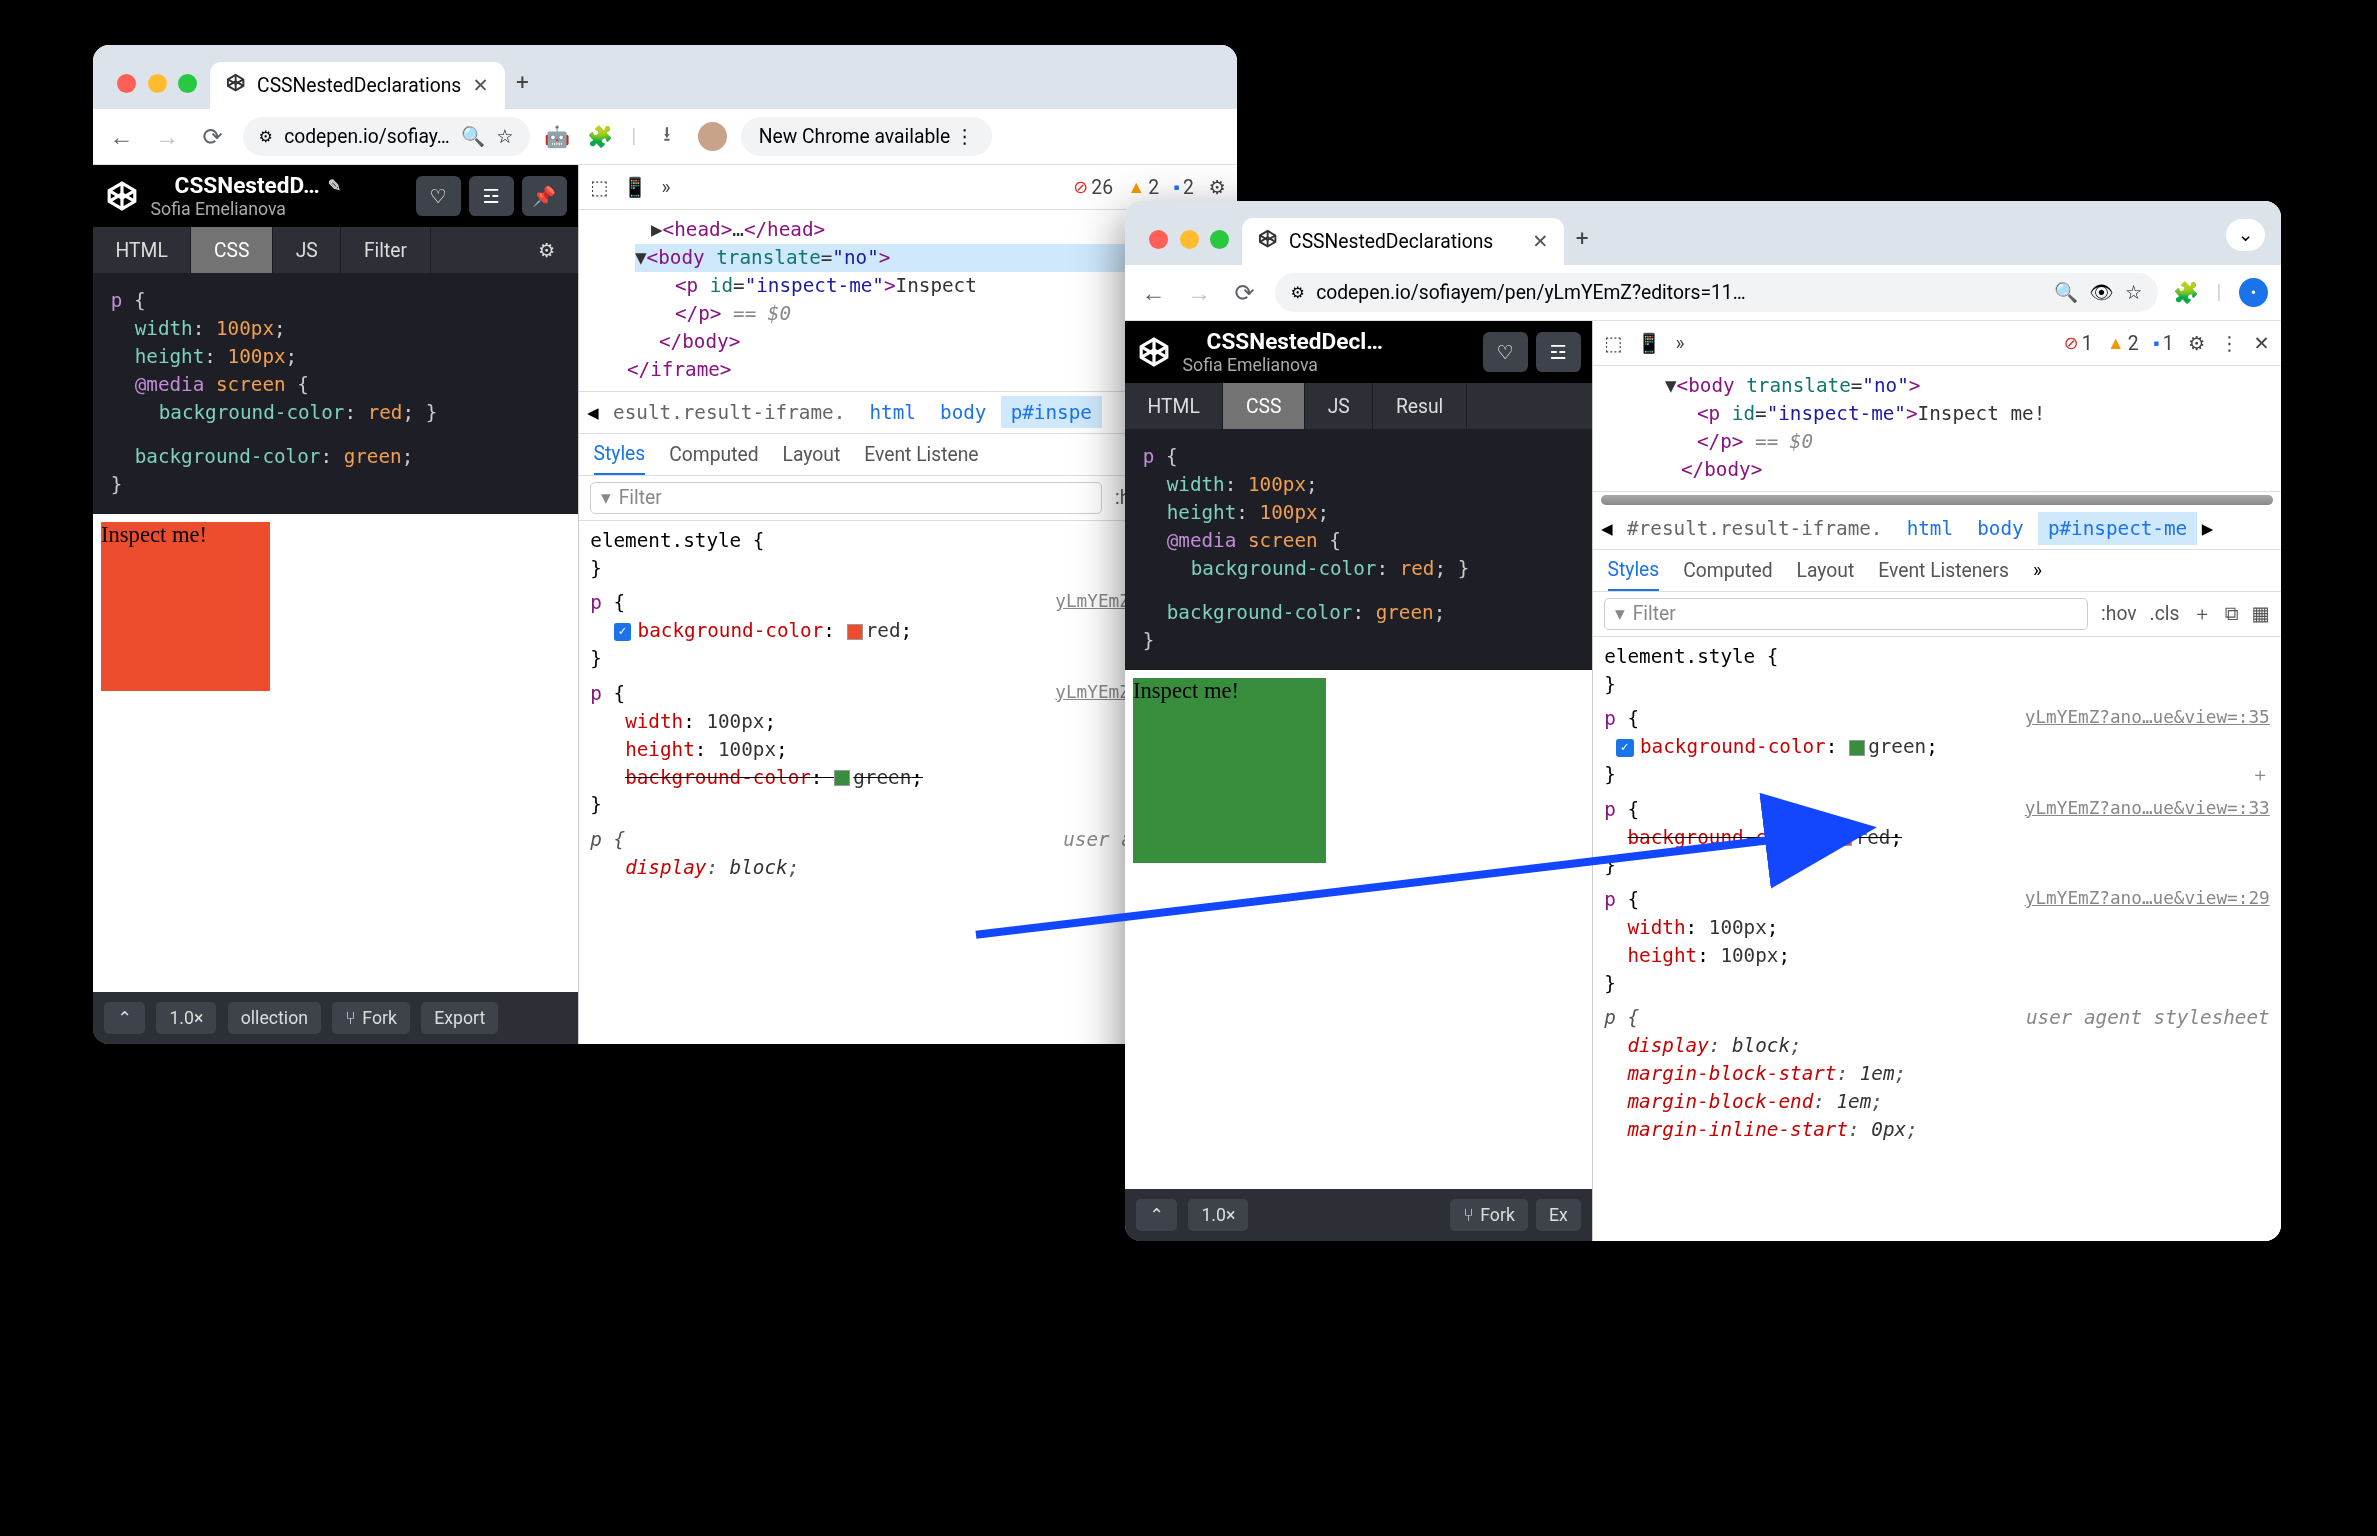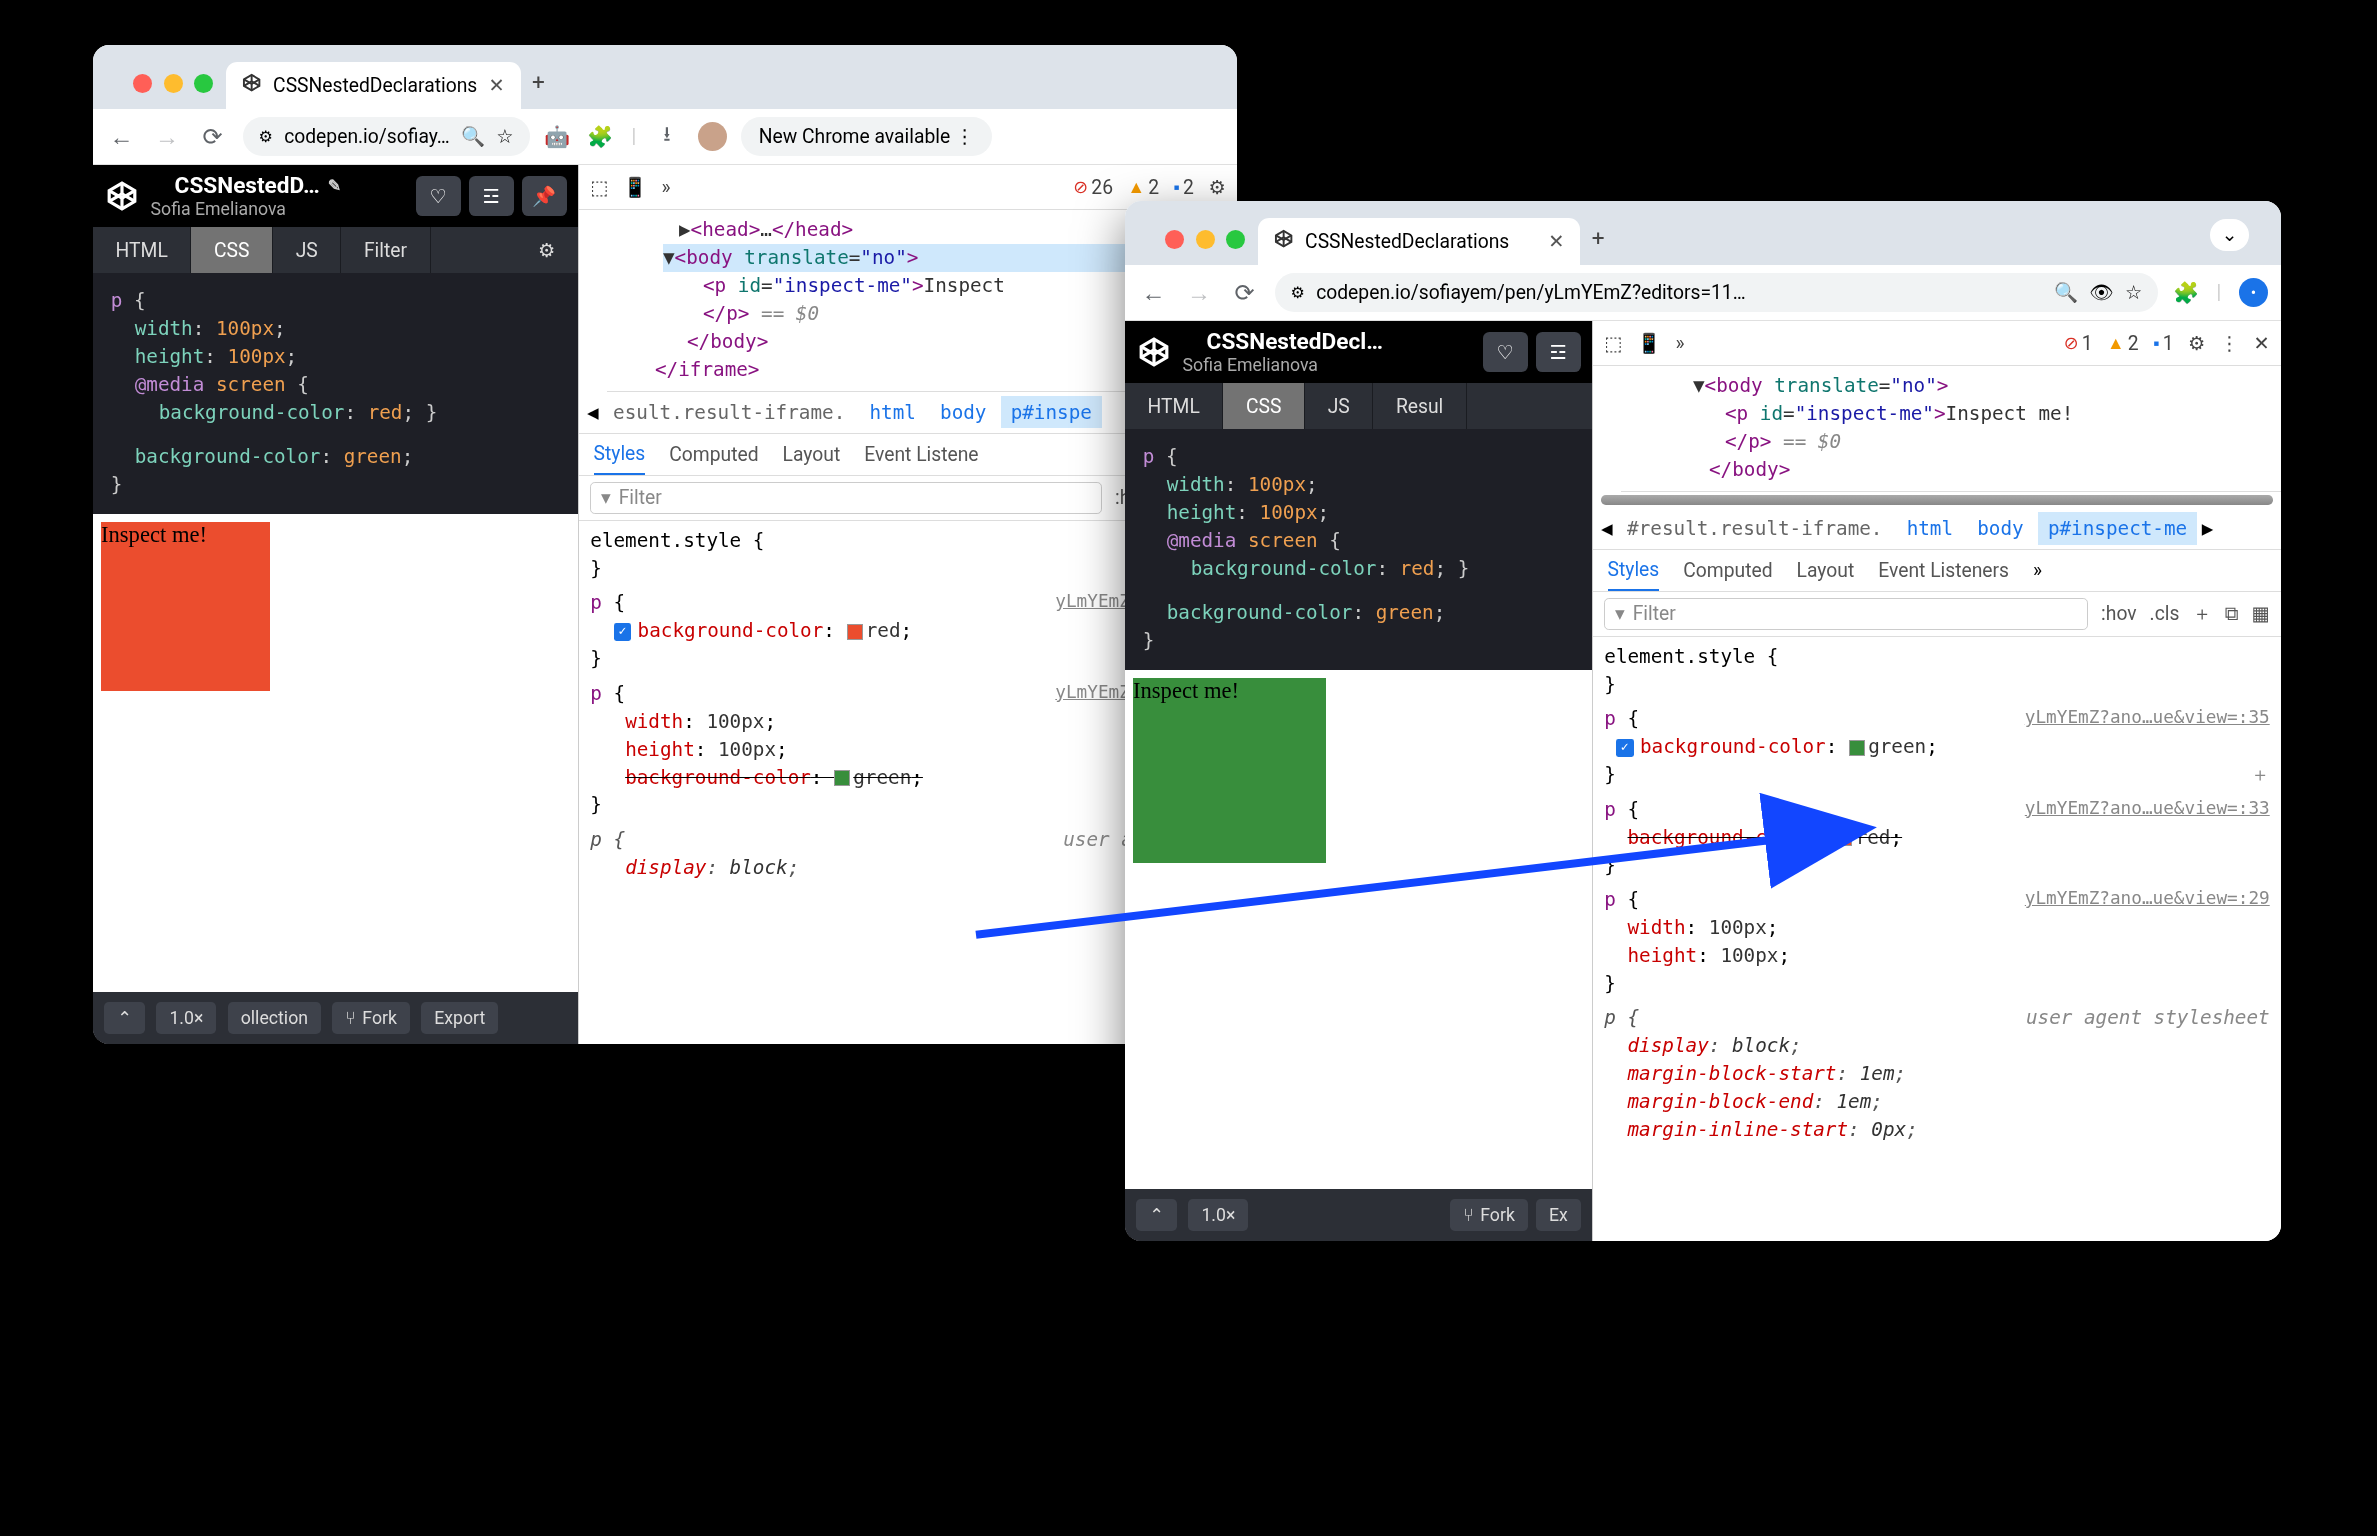--- a/index.html
+++ b/index.html
@@ -21,21 +21,21 @@
     box-shadow: 0 16px 48px rgba(0,0,0,.5);
     overflow: hidden;
     display: flex;
     flex-direction: column;
   }
   .tabbar {
     background: #dde3ea;
     height: 64px;
     display: flex;
     align-items: flex-end;
-    padding: 0 32px;
+    padding: 0 16px;
   }
   .traffic { display:flex; gap:11.3px; align-items:center; padding:0 13px 16px 8px; }
   .t-dot { width:19.3px; height:19.3px; border-radius:50%; }
   .t-red{background:#ff5f57;} .t-yel{background:#febc2e;} .t-grn{background:#28c840;}
   .tab {
     background:#fff; border-radius:11.3px 11.3px 0 0;
     height:47px; display:flex; align-items:center;
     padding:0 16px; gap:11.3px; min-width:290px;
     font-size:19.3px;
   }
@@ -93,21 +93,21 @@
   .dev-top{
     height:45px;border-bottom:0.8px solid #ddd;display:flex;align-items:center;
     gap:14.5px;padding:0 11.3px;font-size:19.3px;color:#444;
   }
   .dev-top .split{margin-left:auto;display:flex;gap:14.5px;align-items:center;}
   .cnt{ display:flex;align-items:center;gap:3.2px;}
   .cnt .dot{font-size:17.7px;}
   .dot.err{color:#d93025;} .dot.warn{color:#f29900;} .dot.info{color:#1a73e8;}
   .dev-dom{
     padding:6.4px 14.5px 6.4px 48px;font-size:19.3px;line-height:1.45;color:#333;
-    border-bottom:0.8px solid #ddd; max-height: 193px; overflow:hidden;margin-left:28px;
+    border-bottom:0.8px solid #ddd; max-height: 193px; overflow:hidden;
   }
   .dom-tag{color:#881280;} .dom-attr{color:#0f766e;} .dom-val{color:#1a1aa6;}
   .dom-sel{background:#cfe8fc;}
   .dom-eq{ color:#888; font-style:italic;}
   .dev-crumb{
     height:42px;border-bottom:0.8px solid #ddd;display:flex;align-items:center;
     padding:0 8px;font-size:19.3px;gap:4.8px;
   }
   .crumb{padding:4.8px 9.7px;color:#666;}
   .crumb.link{color:#1a73e8;}

